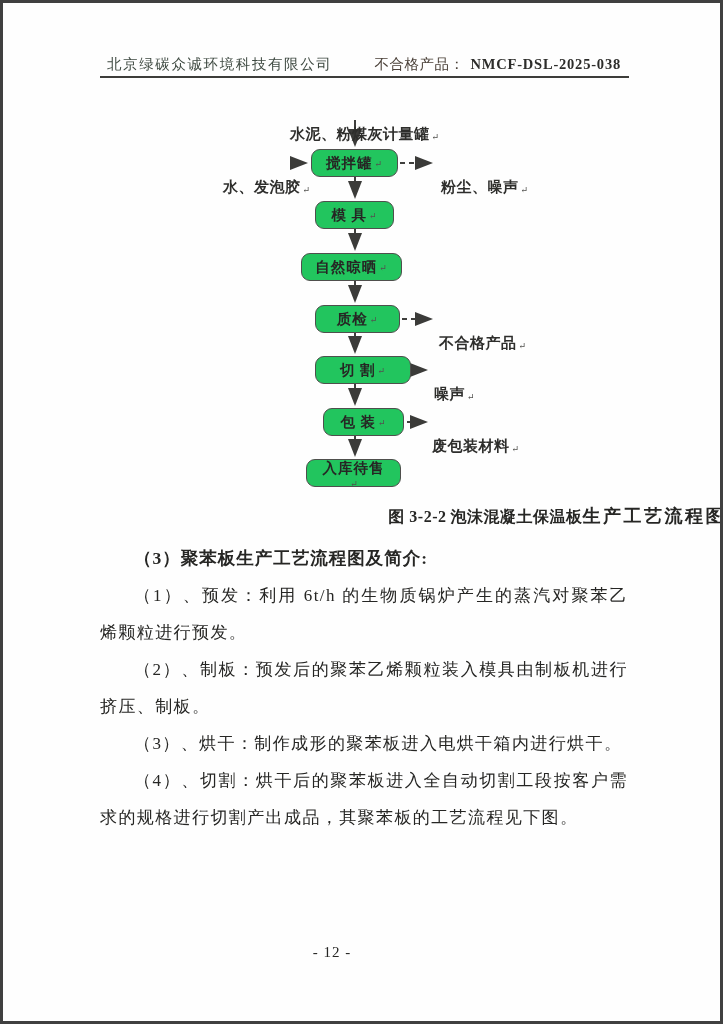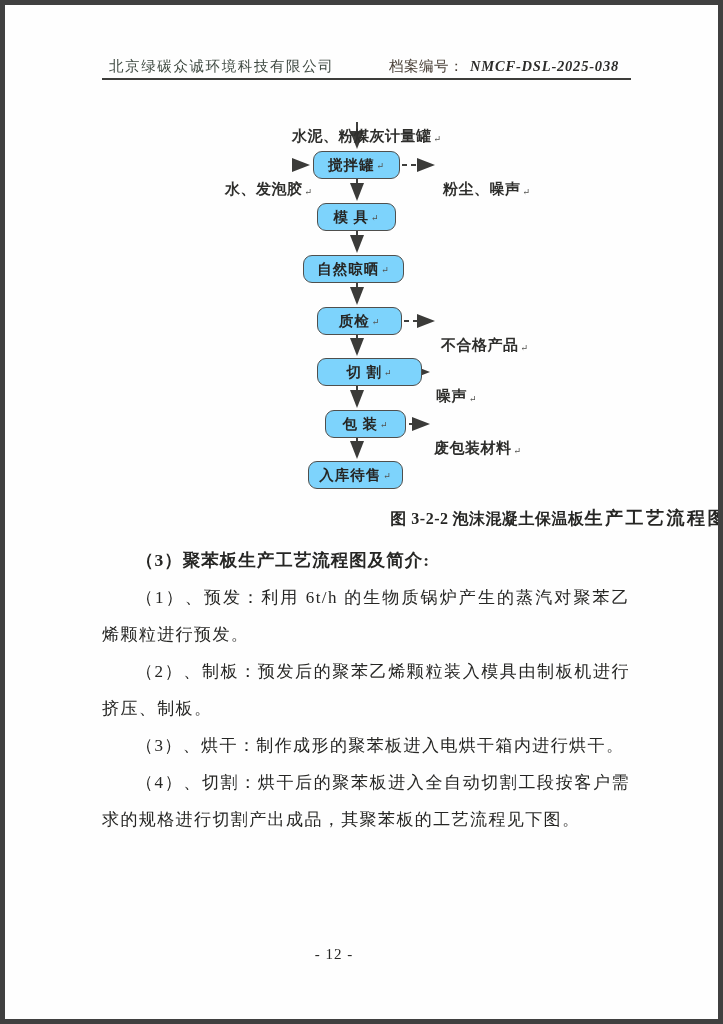--- a/index.html
+++ b/index.html
@@ -1,45 +1,45 @@
 <!DOCTYPE html>
 <html><head>
 <meta charset="utf-8">
 <style>
   * { margin: 0; padding: 0; box-sizing: border-box; }
   html, body { background: #ffffff; }
   body { width: 723px; height: 1024px; font-family: "Liberation Serif", "DejaVu Serif", serif; }
   .page {
     position: relative; width: 723px; height: 1024px;
-    background: #fefefe; border: 5px solid #404040; overflow: hidden;
+    background: #fefefe; border: 3px solid #404040; overflow: hidden;
     color: #2a2a28;
   }
   
   .header-company {
     position: absolute; left: 104px; top: 52px;
     font-size: 14.5px; letter-spacing: 1.6px; font-weight: 500; color: #3f4a42;
   }
   .header-archive {
     position: absolute; right: 99px; top: 52px;
     font-size: 14.5px; color: #4a4038; letter-spacing: 0.5px;
   }
-  .header-archive .arch-num { font-weight: bold; color: #2d2d2b; letter-spacing: 0.8px; margin-left: 6px; font-style: italic; }
+  .header-archive .arch-num { font-weight: bold; color: #2d2d2b; letter-spacing: 0.8px; margin-left: 6px; }
   .header-rule {
     position: absolute; left: 97px; top: 73px; width: 529px; height: 2px;
     background: #3d3d3a;
   }
   
   .flow-svg { position: absolute; left: 0; top: 0; width: 723px; height: 1024px; pointer-events: none; }
   .flow-label {
     position: absolute; font-size: 15px; font-weight: 600; color: #2e2e2c;
     letter-spacing: 0.5px; white-space: nowrap; margin-top: 24px;
   }
   .flow-box {
     position: absolute; height: 28px;
-    border: 1.6px solid #4f4f4d; border-radius: 9px; background: #7dd3fc;
+    border: 1.6px solid #4f4f4d; border-radius: 9px; background: #22c55e;
     display: flex; align-items: center; justify-content: center;
     font-size: 14.5px; font-weight: bold; color: #262624; letter-spacing: 1px;
     white-space: nowrap;
   }
   .ret-mark { font-size: 9px; color: #52524f; margin-left: 2px; font-weight: normal; position: relative; top: 1px; }
   .fig-caption {
     position: absolute; left: 0; top: 501px; width: 723px; text-align: right;
     font-weight: bold; color: #262624; white-space: nowrap;
   }
   .fig-caption .cap-small { font-size: 16px; letter-spacing: 0.5px; }
@@ -58,21 +58,21 @@
     font-size: 15px; color: #262624; letter-spacing: 1px;
   }
 </style>
 </head>
 <body>
 
 <div class="page">
 
   <div class="header-company">北京绿碳众诚环境科技有限公司</div>
   <div class="header-archive">
-    <span>档案编号：</span><span class="arch-num">NMCF-DSL-2025-038</span>
+    <span>不合格产品：</span><span class="arch-num">NMCF-DSL-2025-038</span>
   </div>
   <div class="header-rule"></div>
 
   <svg class="flow-svg" viewBox="0 0 723 1024" xmlns="http://www.w3.org/2000/svg">
     <defs>
       <marker id="ah" markerWidth="9" markerHeight="7" refX="7.5" refY="3.5" orient="auto">
         <path d="M0,0 L9,3.5 L0,7 Z" fill="#3b3b39"></path>
       </marker>
     </defs>
     <g stroke="#3f3f3d" stroke-width="2" fill="none">
@@ -107,29 +107,29 @@
       <span class="ret-mark">↵</span>
   </div>
   <div class="flow-box" style="left:298px; top:250px; width:101px;">
     <span>自然晾晒</span>
       <span class="ret-mark">↵</span>
   </div>
   <div class="flow-box" style="left:312px; top:302px; width:85px;">
     <span>质检</span>
       <span class="ret-mark">↵</span>
   </div>
-  <div class="flow-box" style="left:312px; top:353px; width:105px;">
+  <div class="flow-box" style="left:312px; top:353px; width:96px;">
     <span>切 割</span>
       <span class="ret-mark">↵</span>
   </div>
   <div class="flow-box" style="left:312px; top:405px; width:81px;margin-left:8px;">
     <span>包 装</span>
       <span class="ret-mark">↵</span>
   </div>
-  <div class="flow-box" style="left:303px; top:456px; width:95px;">
+  <div class="flow-box" style="left:303px; top:456px; width:95px;flex-direction:column;">
     <span>入库待售</span>
       <span class="ret-mark">↵</span>
   </div>
 
   <div class="flow-label" style="left:438px; top:151px;text-align:right;">
     <span>粉尘、噪声</span><span class="ret-mark">↵</span>
   </div>
   <div class="flow-label" style="left:436px; top:307px;">
     <span>不合格产品</span><span class="ret-mark">↵</span>
   </div>

